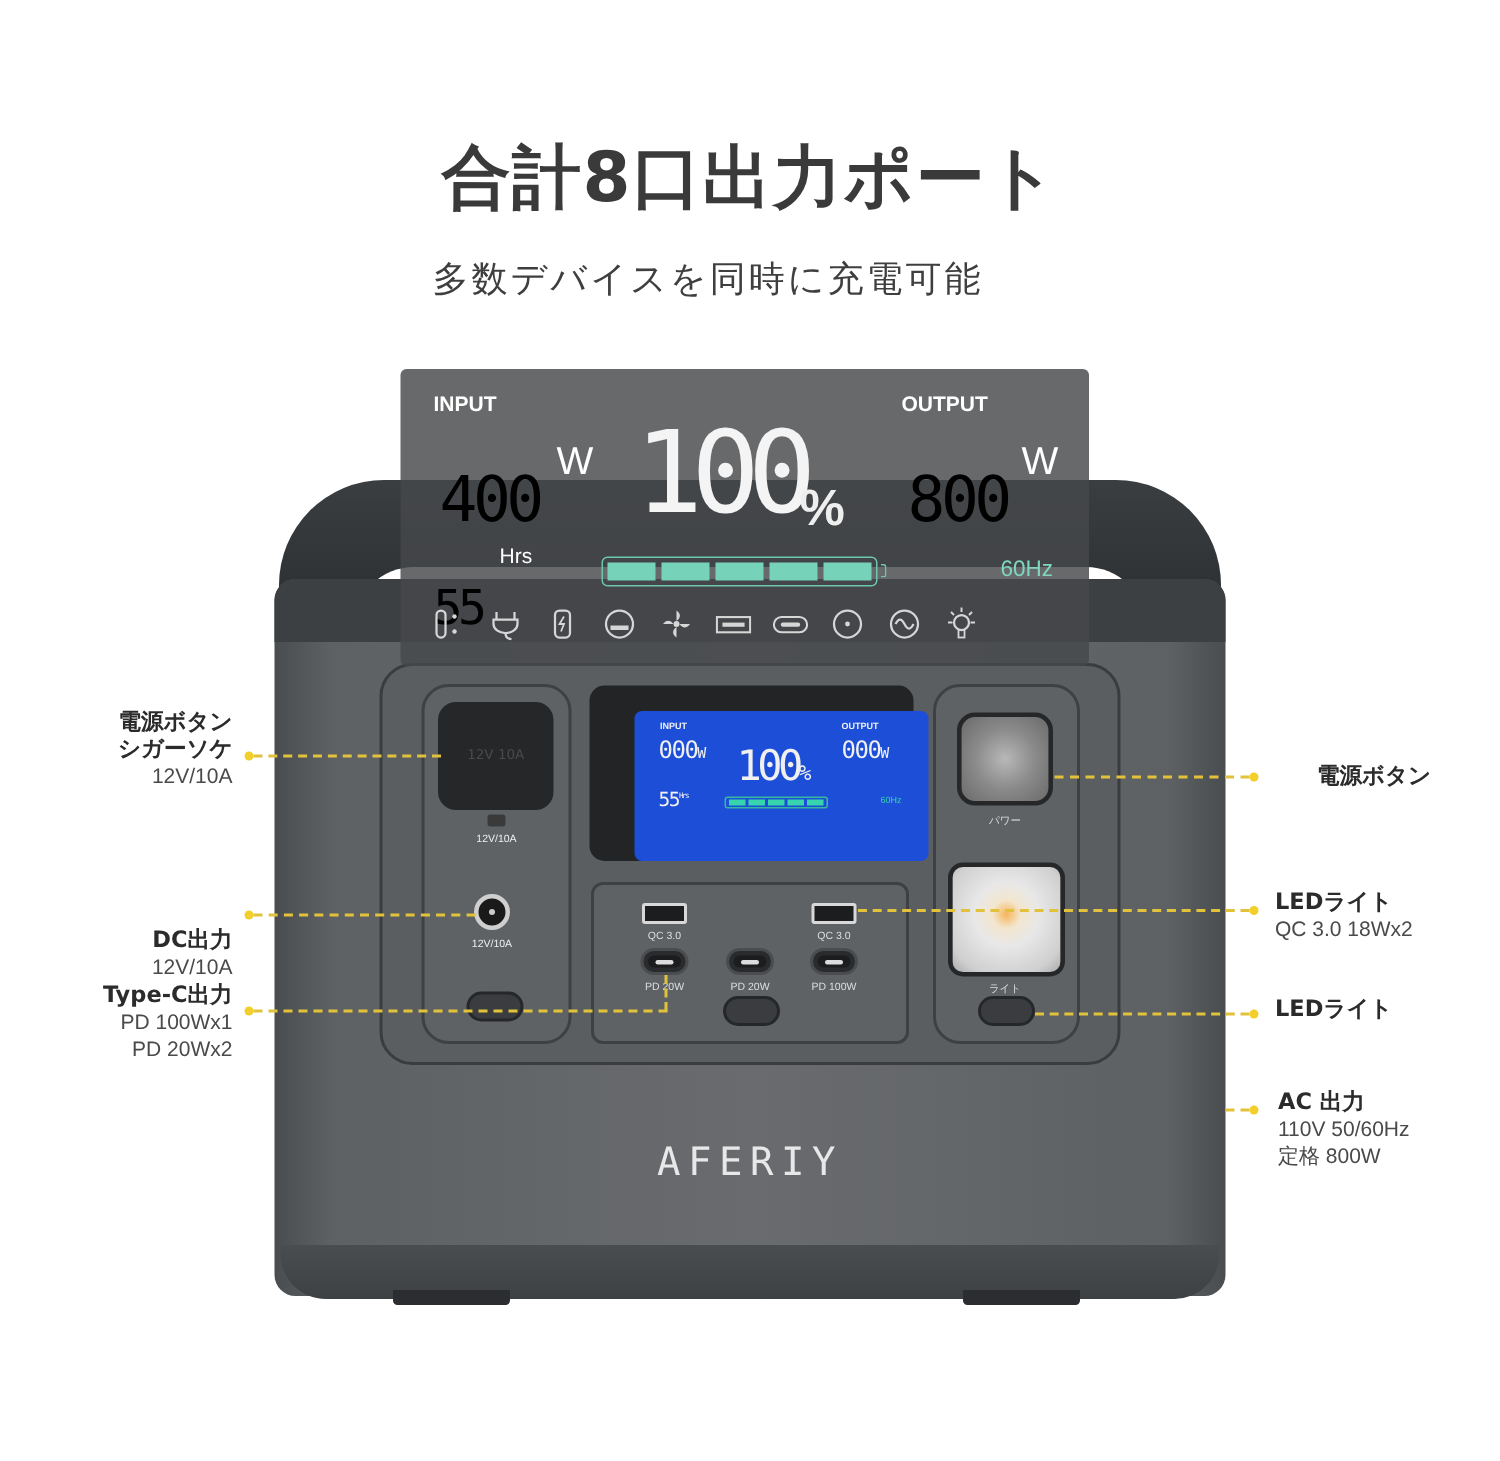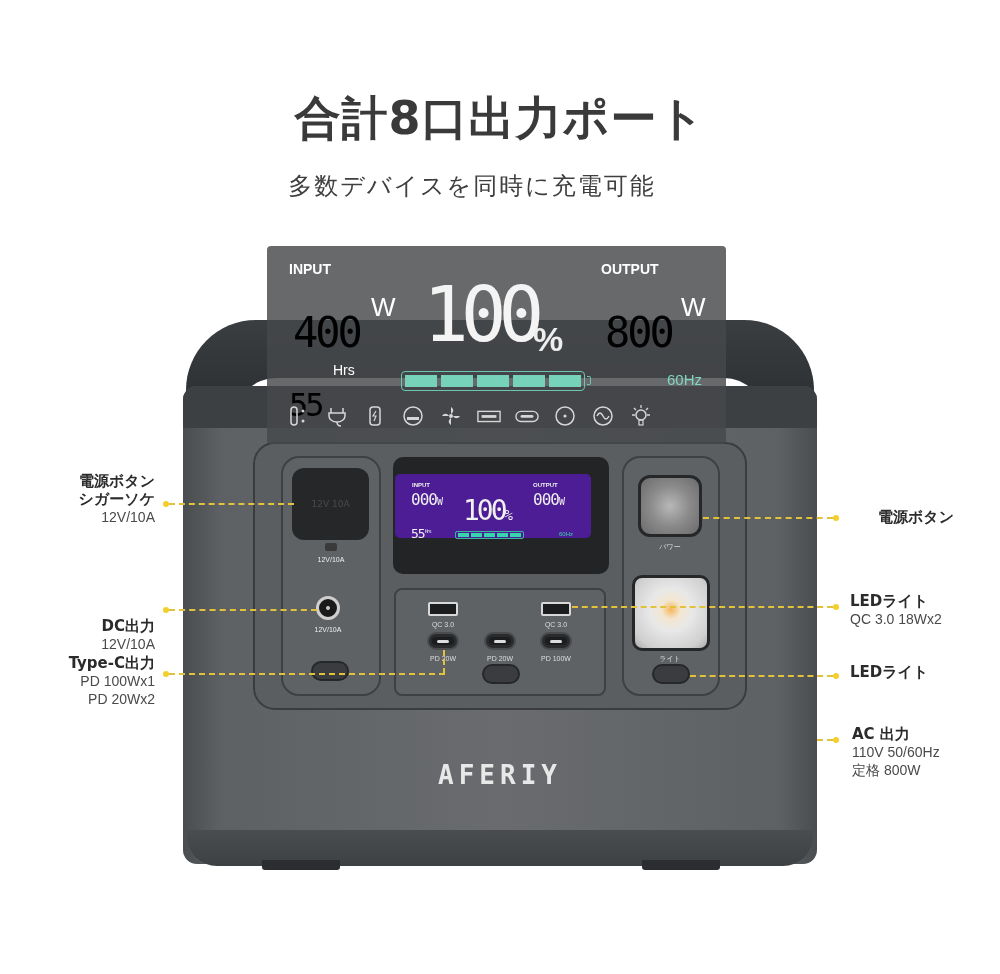--- a/index.html
+++ b/index.html
@@ -21,35 +21,35 @@
   .usb-panel { left: 394px; top: 588px; width: 212px; height: 108px; border-radius: 8px; border: 2px solid #3e4144; background: #5f6265; }
 
   .cig { left: 292px; top: 468px; width: 77px; height: 72px; border-radius: 12px; background: #262729; color: #4a4a4a; font-size: 9px; display: flex; align-items: center; justify-content: center; }
   .cig-tab { left: 325px; top: 543px; width: 12px; height: 8px; background: #3a3a3a; border-radius: 2px; }
   .tiny { font-size: 7px; color: #eee; text-align: center; width: 60px; font-family: "Liberation Sans", sans-serif; }
   .dc-port { left: 316px; top: 596px; width: 24px; height: 24px; border-radius: 50%; background: #1a1a1a; border: 3px solid #cfcfcf; }
   .dc-port::after { content: ""; position: absolute; left: 7px; top: 7px; width: 4px; height: 4px; border-radius: 50%; background: #ccc; }
   .pill-btn { width: 38px; height: 20px; border-radius: 10px; background: #3a3c3f; border: 2px solid #262729; }
 
   .lcd-frame { left: 393px; top: 457px; width: 216px; height: 117px; border-radius: 10px; background: #222426; }
-  .lcd { left: 395px; top: 474px; width: 196px; height: 64px; border-radius: 5px; background: #4c1d95; color: #f0f0f0; font-family: "Liberation Sans", sans-serif; }
+  .lcd { left: 423px; top: 474px; width: 196px; height: 100px; border-radius: 5px; background: #1d4ed8; color: #f0f0f0; font-family: "Liberation Sans", sans-serif; }
   .lcd .lbl { position: absolute; font-size: 6px; font-weight: bold; }
   .lcd .num { position: absolute; font-size: 16px; font-family: "DejaVu Sans Mono", monospace; letter-spacing: -1px; }
   .lcd .big { position: absolute; font-size: 28px; font-family: "DejaVu Sans Mono", monospace; letter-spacing: -3px; }
   .lcd-bar { position: absolute; display: flex; gap: 2px; padding: 1px 2px; border: 1px solid #37b89b; border-radius: 2px; }
   .lcd-bar span { width: 11px; height: 4px; background: #37d4ad; display: block; }
 
   .usb-a { width: 30px; height: 14px; background: #1c1d1f; border: 2px solid #d8d8d8; border-radius: 2px; }
   .usb-c { width: 28px; height: 14px; border-radius: 8px; background: #1c1d1f; border: 3px solid #2a2b2d; box-shadow: 0 0 0 2px #4a4c4f; }
   .usb-c::after { content:""; position:absolute; left: 5px; top: 3px; width: 12px; height: 3px; background: #ddd; border-radius: 2px; }
 
   .power-btn { left: 638px; top: 475px; width: 64px; height: 62px; border-radius: 12px; background: radial-gradient(circle, #b8b8b8 0%, #8a8a8a 50%, #6a6a6a 100%); border: 3px solid #262729; }
   .light { left: 632px; top: 575px; width: 78px; height: 76px; border-radius: 10px; background: radial-gradient(circle at 50% 45%, #f7b55a 0%, #f3e6cf 18%, #e8e8e8 40%, #cfcfcf 80%, #a9a9a9 100%); border: 3px solid #262729; }
 
-  .logo { left: 420px; top: 760px; width: 160px; text-align: center; font-size: 26px; font-weight: bold; color: #e8e8e8; letter-spacing: 5px; font-family: "DejaVu Sans Mono", monospace; }
+  .logo { left: 420px; top: 760px; width: 160px; text-align: center; font-size: 26px; font-weight: normal; color: #e8e8e8; letter-spacing: 5px; font-family: "DejaVu Sans Mono", monospace; }
 
   
   .overlay { left: 267px; top: 246px; width: 459px; height: 198px; background: rgba(70,72,74,0.82); border-radius: 4px; color: #fff; font-family: "Liberation Sans", sans-serif; }
   .overlay .lbl { position: absolute; font-size: 14px; font-weight: bold; }
   .overlay .num { position: absolute; font-size: 42px; font-family: "DejaVu Sans Mono", monospace; letter-spacing: -3px; color: #000000; margin-top: 32px; }
   .overlay .unit { position: absolute; font-size: 26px; }
   .overlay .bignum { position: absolute; font-size: 76px; font-family: "DejaVu Sans Mono", monospace; letter-spacing: -8px; color: #f4f4f4; }
   .overlay .battery { position: absolute; left: 134px; top: 125px; display: flex; gap: 4px; padding: 3px; border: 1.5px solid #6cc7ae; border-radius: 4px; }
   .overlay .battery span { display: block; width: 32px; height: 12px; background: #76d3b9; }
   .overlay .battery-tip { position: absolute; left: 320px; top: 130px; width: 4px; height: 9px; border: 1.5px solid #6cc7ae; border-left: none; border-radius: 0 2px 2px 0; }

